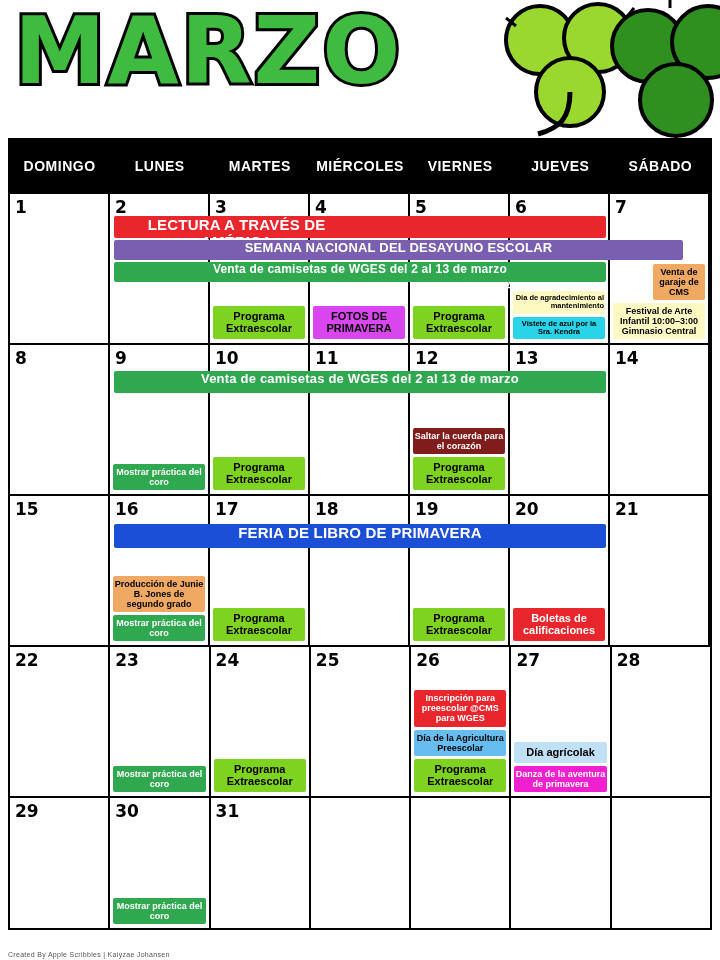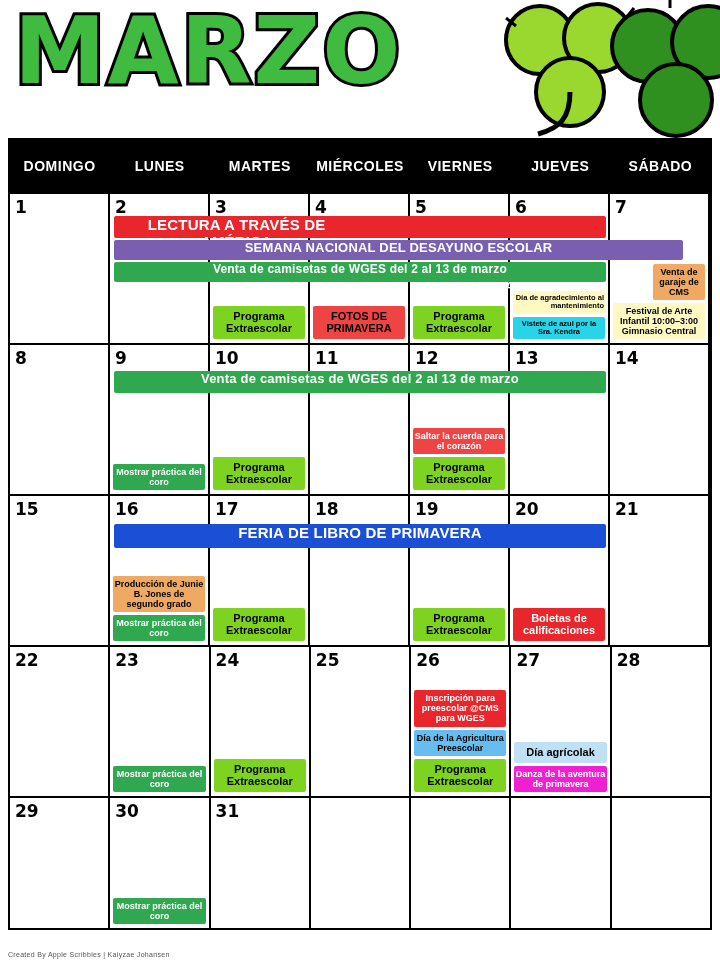--- a/index.html
+++ b/index.html
@@ -203,21 +203,21 @@
           </div>
           <div class="cell">
             <div class="daynum">3</div>
             <div class="events">
               <div class="chip" style="background: rgb(126, 211, 33); color: rgb(0, 0, 0);">Programa Extraescolar</div>
             </div>
           </div>
           <div class="cell">
             <div class="daynum">4</div>
             <div class="events">
-              <div class="chip" style="background: #ef4444; color: rgb(0, 0, 0);">FOTOS DE PRIMAVERA</div>
+              <div class="chip" style="background: #d946ef; color: rgb(0, 0, 0);">FOTOS DE PRIMAVERA</div>
             </div>
           </div>
           <div class="cell">
             <div class="daynum">5</div>
             <div class="events">
               <div class="chip" style="background: rgb(126, 211, 33); color: rgb(0, 0, 0);">Programa Extraescolar</div>
             </div>
           </div>
           <div class="cell">
             <div class="daynum">6</div>
@@ -259,21 +259,21 @@
             <div class="events">
               <div class="chip" style="background: rgb(126, 211, 33); color: rgb(0, 0, 0);">Programa Extraescolar</div>
             </div>
           </div>
           <div class="cell">
             <div class="daynum">11</div>
           </div>
           <div class="cell">
             <div class="daynum">12</div>
             <div class="events">
-              <div class="chip sm" style="background: #ef4444; color: rgb(255, 255, 255);">Saltar la cuerda para el corazón</div>
+              <div class="chip sm" style="background: #7f1d1d; color: rgb(255, 255, 255);">Saltar la cuerda para el corazón</div>
               <div class="chip" style="background: rgb(126, 211, 33); color: rgb(0, 0, 0);">Programa Extraescolar</div>
             </div>
           </div>
           <div class="cell">
             <div class="daynum">13</div>
           </div>
           <div class="cell">
             <div class="daynum">14</div>
           </div>
           <div class="banner" style="background: rgb(47, 168, 79); left: 104px; width: 492px; top: 26px; height: 22px; font-size: 13px;">

